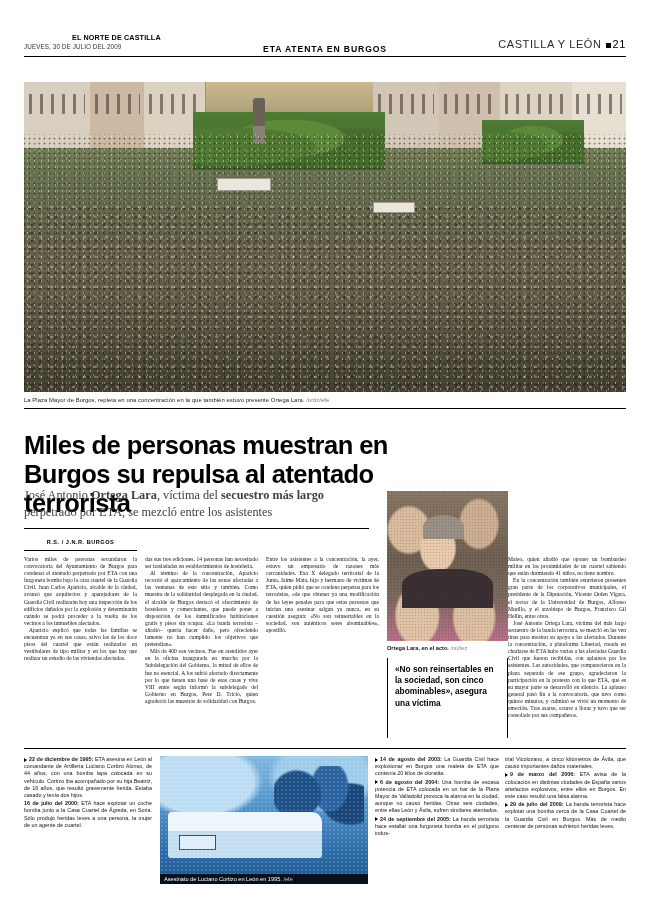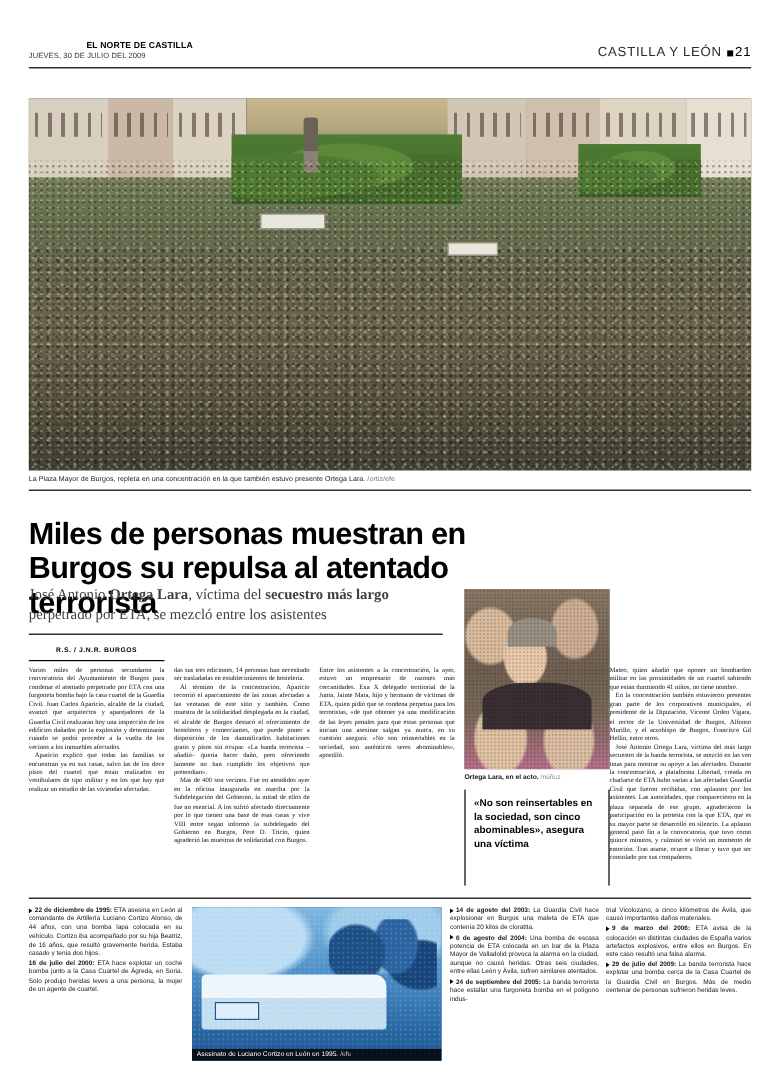--- a/index.html
+++ b/index.html
@@ -432,20 +432,23 @@
 </head>
 <body>
 
 <div class="page">
 
   <div class="masthead">
     <div class="masthead-name">EL NORTE DE CASTILLA</div>
     <div class="masthead-date">JUEVES, 30 DE JULIO DEL 2009</div>
   </div>
 
+  <div class="section-flag">
+    <span class="section-flag-inner">ETA ATENTA EN BURGOS</span>
+  </div>
 
   <div class="folio">
     <span>CASTILLA Y LEÓN</span><span class="sq"></span><span class="pg">21</span>
   </div>
 
   <div class="rule-top"></div>
 
   <div class="main-photo">
     <div class="crowd-base"></div>
     <div class="bldg" style="left:0;width:11%"></div>

